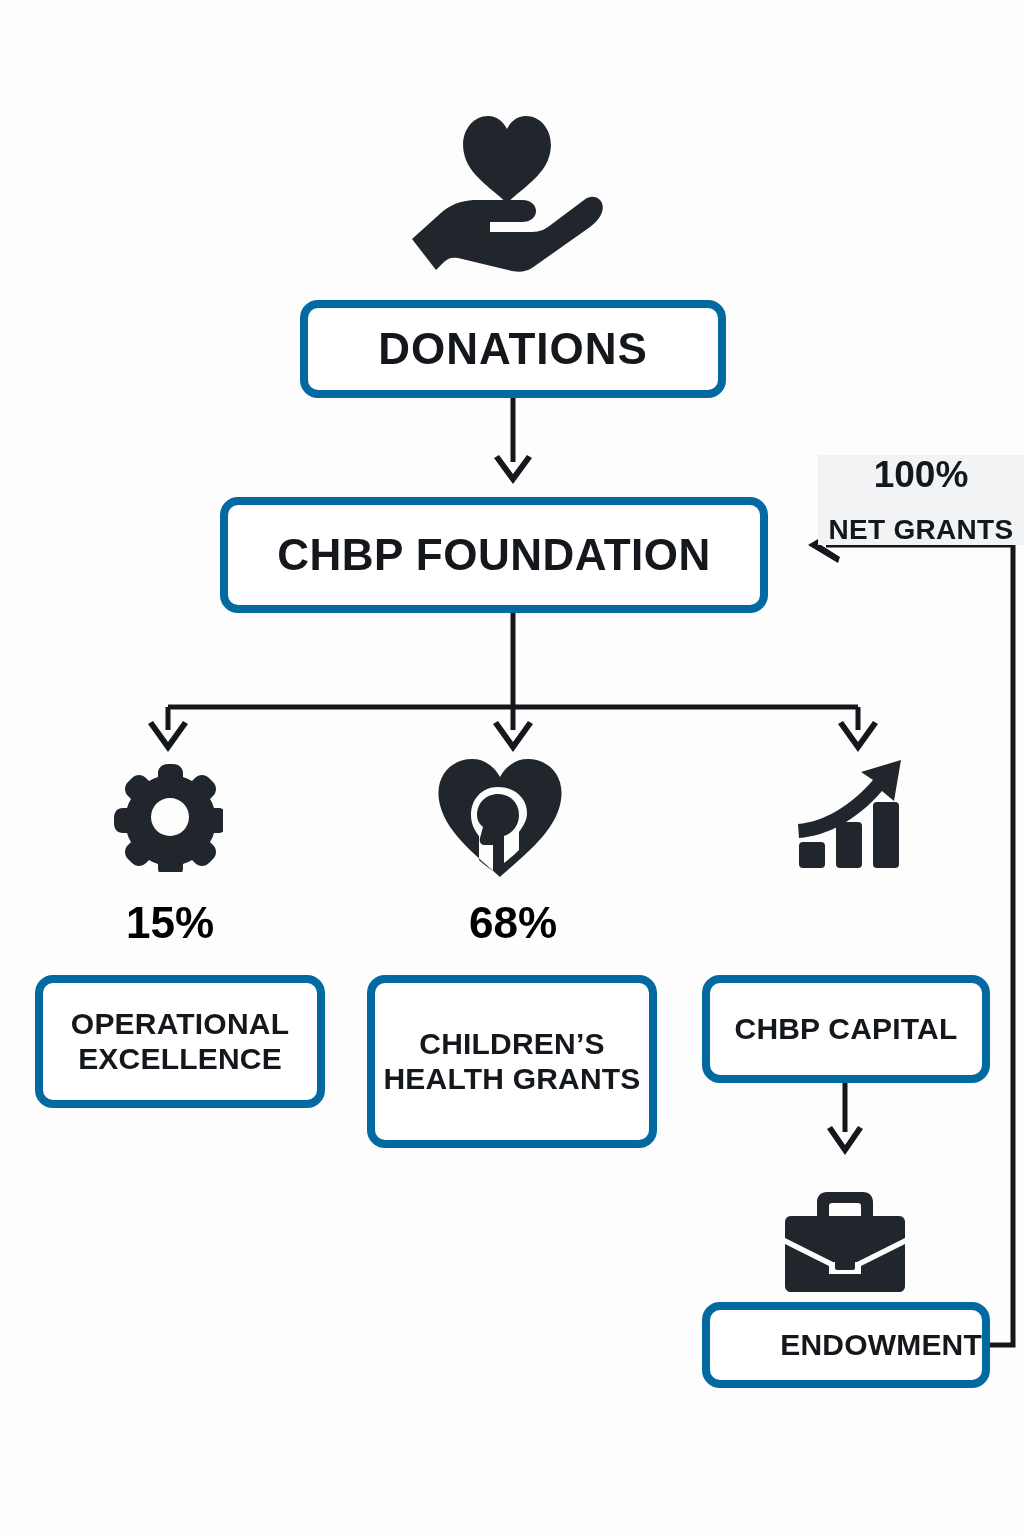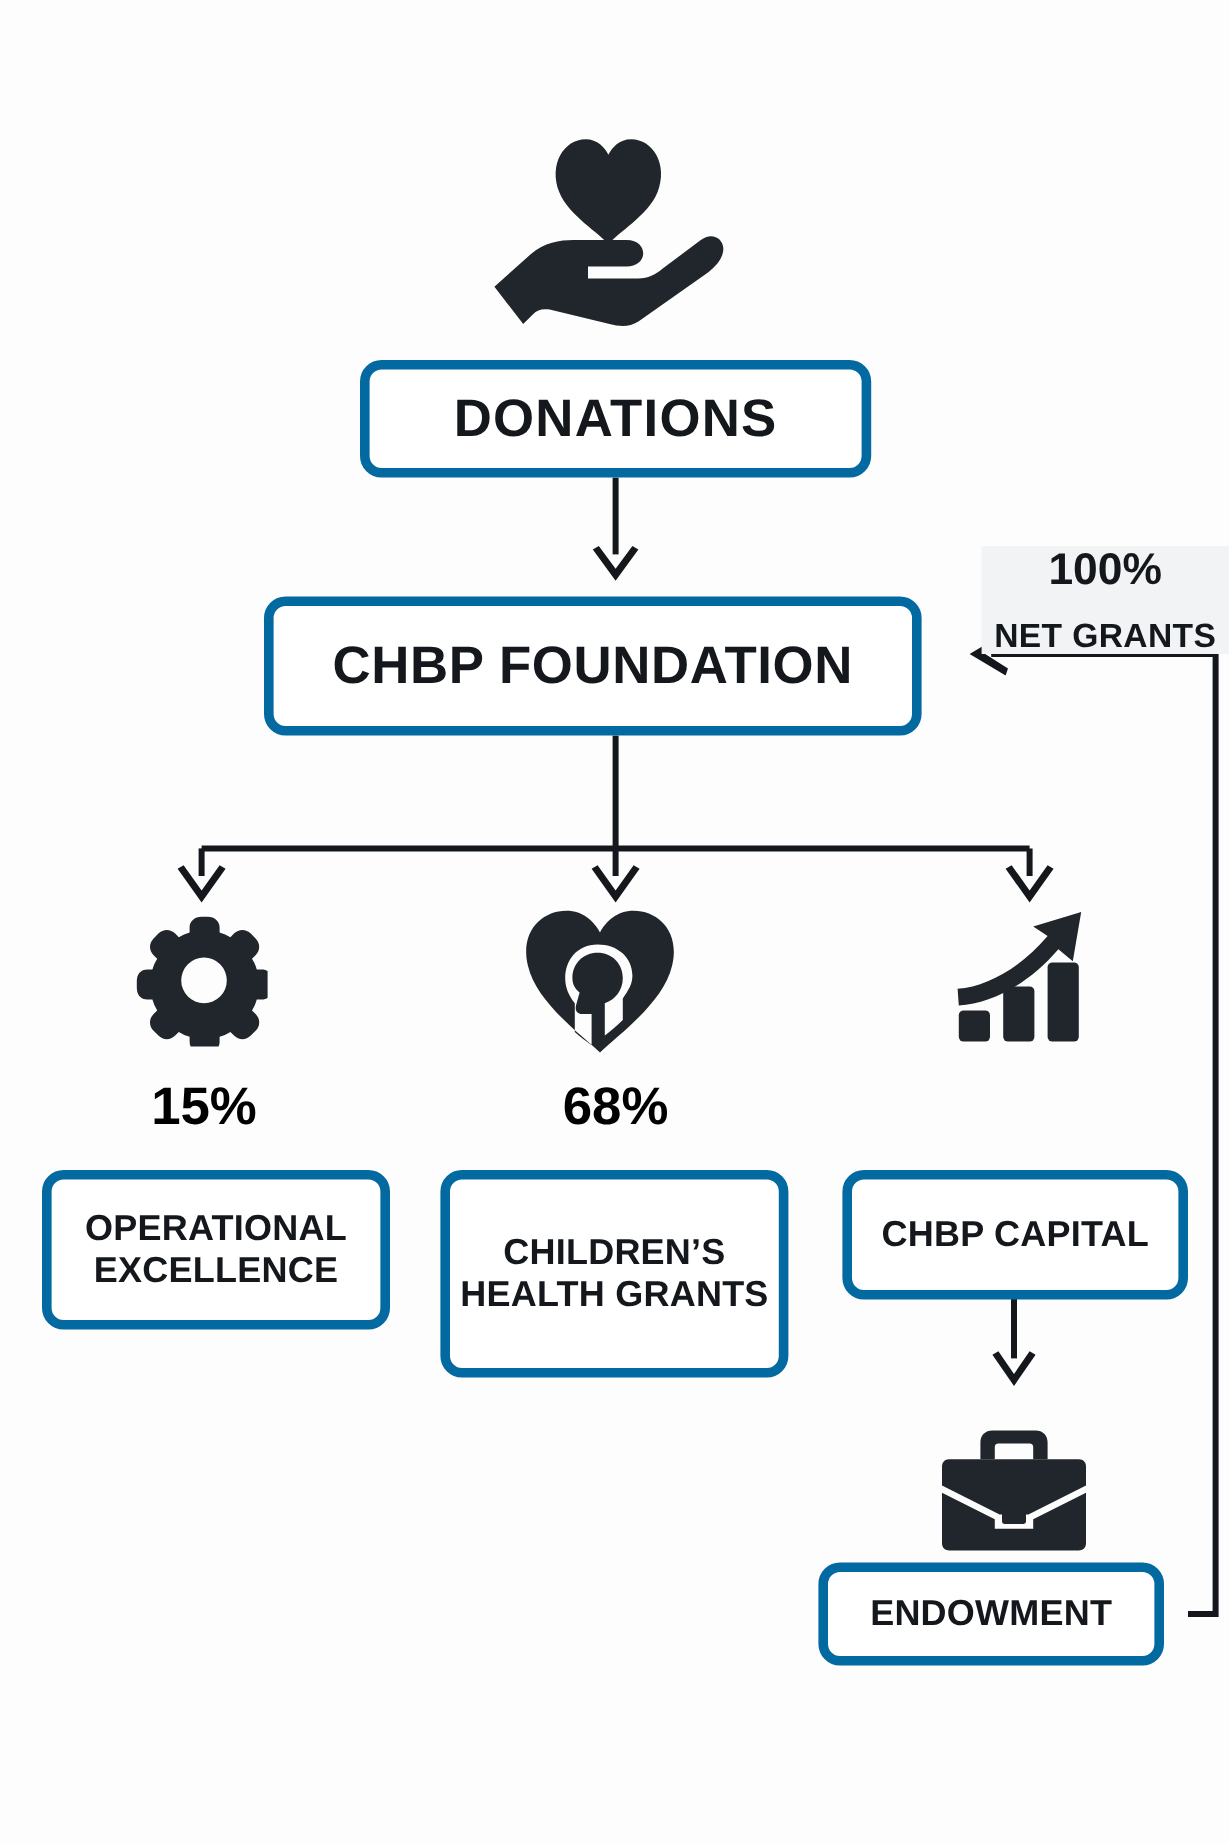--- a/index.html
+++ b/index.html
@@ -88,25 +88,26 @@
   .node-capital {
     left: 702px;
     top: 975px;
     width: 288px;
     height: 108px;
     font-size: 30px;
     justify-content: center;
   }
 
   .node-endowment {
-    left: 682px;
+    left: 702px;
     top: 1302px;
     width: 288px;
     height: 86px;
     font-size: 30px;
+    justify-content: flex-end;
   }
 
   
   .pct {
     position: absolute;
     z-index: 3;
     color: #000000;
     font-size: 44px;
     font-weight: bold;
     text-align: center;

